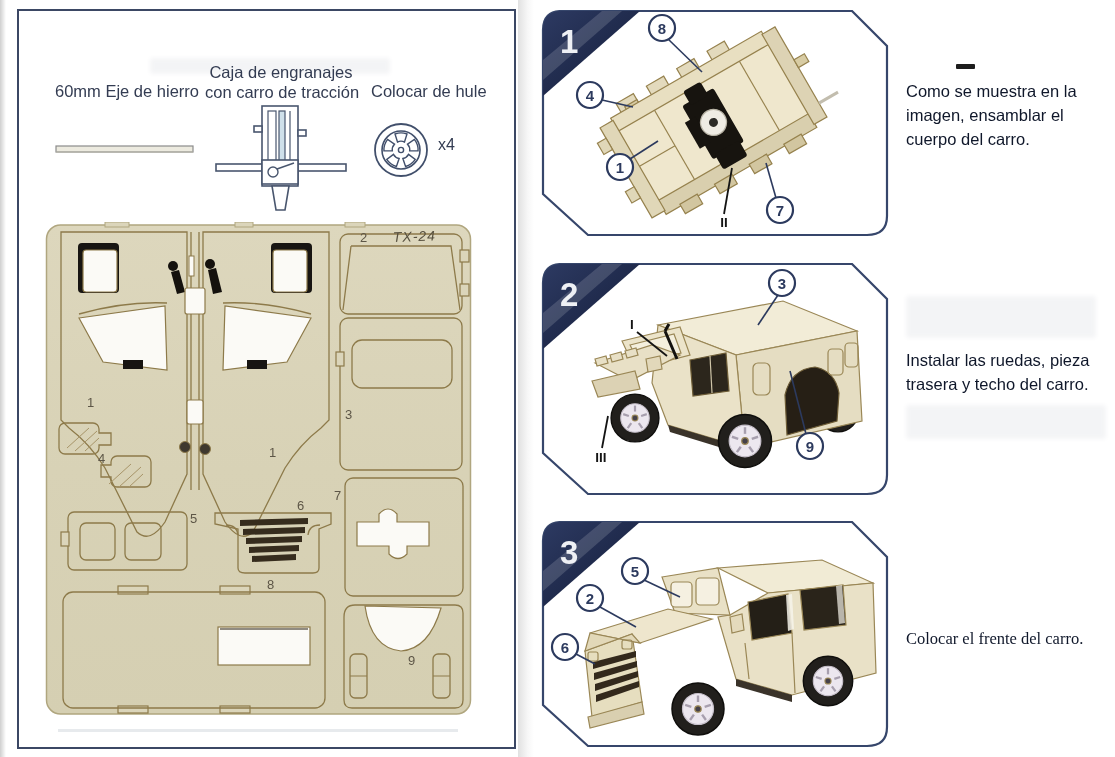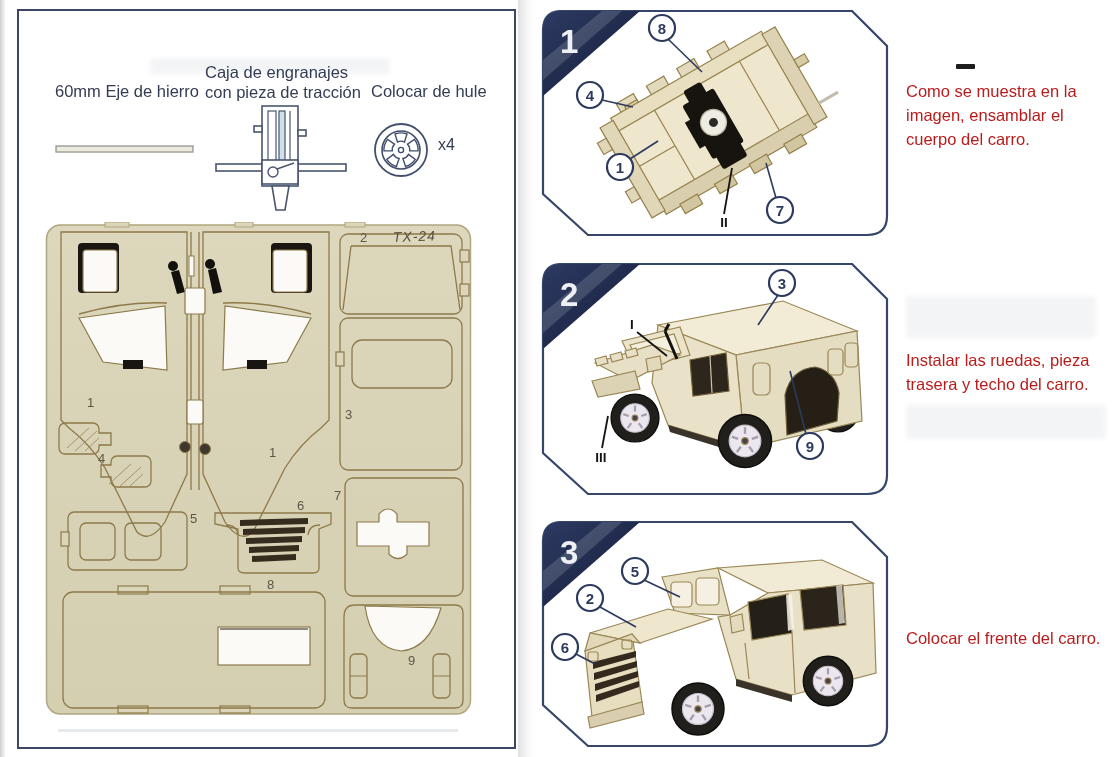--- a/index.html
+++ b/index.html
@@ -7,24 +7,24 @@
        font-family:"Liberation Sans", sans-serif;color:#4a5468;}
   .abs{position:absolute;}
   
   .page-edge{left:0;top:0;width:6px;height:757px;background:linear-gradient(to right,#cfcfcf,#ffffff);}
   .gutter{left:518px;top:0;width:16px;height:757px;background:linear-gradient(to right,#d7d7d7,#f4f4f4 60%,#ffffff);opacity:.75;}
   .left-frame{left:17px;top:9px;width:499px;height:740px;border:2px solid #3b4764;box-sizing:border-box;}
   .bleed{background:#31405f;opacity:.05;filter:blur(2px);border-radius:3px;}
   .bleed-line{left:58px;top:729px;width:400px;height:3px;background:#6a7a92;opacity:.16;}
   
   .lg-label{font-size:16.5px;color:#333c52;white-space:nowrap;}
-  .lg-center{line-height:1.22;}
+  .lg-center{text-align:center;line-height:1.22;}
   .qty{font-size:16px;color:#333c52;}
   
-  .instr{width:198px;font-size:16.5px;line-height:1.45;color:#b91c1c;}
+  .instr{width:198px;font-size:16.5px;line-height:1.45;color:#0f172a;}
   .instr2{width:218px;}
   .dash{left:956px;top:64px;width:19px;height:5px;background:#1d1d1d;border-radius:1px;}
   
   .step{position:absolute;left:540px;width:350px;}
   .step svg{display:block;}
   .boxline{fill:#ffffff;stroke:#36466b;stroke-width:2.2;}
   .tabnum{font-size:33px;font-weight:bold;fill:#eef0f4;letter-spacing:1px;}
   .co circle{fill:#ffffff;stroke:#2c3a5e;stroke-width:2.2;}
   .co text{font-size:15px;font-weight:bold;fill:#2c3a5e;text-anchor:middle;}
   .co line{stroke:#2c3a5e;stroke-width:1.6;}
@@ -48,21 +48,21 @@
 <div class="abs bleed" style="left:906px;top:405px;width:200px;height:34px;"></div>
 
 <span class="abs lg-label" style="left:55px;top:82px;">60mm Eje de hierro</span>
 <svg class="abs" style="left:54px;top:144px;" width="142" height="12" viewBox="0 0 142 12">
   <rect x="2" y="2" width="137" height="6" fill="#eceadf" stroke="#8b8b8b" stroke-width="1.2"></rect>
   <line x1="2" y1="8" x2="139" y2="8" stroke="#b9b7aa" stroke-width="1"></line>
 </svg>
 
 <div class="abs lg-label lg-center" style="left:205px;top:62px;width:152px;">
   <div>Caja de engranajes</div>
-  <div>con pieza de tracción</div>
+  <div>con carro de tracción</div>
 </div>
 <svg class="abs" style="left:210px;top:100px;" width="142" height="112" viewBox="0 0 142 112">
   <rect class="iconline" x="6" y="64" width="130" height="7"></rect>
   <rect class="iconline" x="52" y="6" width="36" height="80"></rect>
   <rect x="58" y="11" width="8" height="62" fill="#ffffff" stroke="#49566e" stroke-width="1.2"></rect>
   <rect x="69" y="11" width="6" height="62" fill="#cfe0ea" stroke="#49566e" stroke-width="1.2"></rect>
   <line x1="80" y1="11" x2="80" y2="73" stroke="#49566e" stroke-width="1.2"></line>
   <rect class="iconline" x="44" y="26" width="8" height="6"></rect>
   <rect class="iconline" x="88" y="30" width="8" height="6"></rect>
   <rect class="iconline" x="52" y="60" width="36" height="24"></rect>
@@ -420,13 +420,13 @@
     <line x1="36" y1="133" x2="55" y2="143"></line>
         <circle cx="25" cy="126" r="13"></circle>
     <text x="25" y="131.5">6</text>
   </g>
 </svg>
 </div>
 
 <div class="abs dash"></div>
 <div class="abs instr" style="left:906px;top:80px;width:196px;">Como se muestra en la imagen, ensamblar el cuerpo del carro.</div>
 <div class="abs instr instr2" style="left:906px;top:349px;">Instalar las ruedas, pieza trasera y techo del carro.</div>
-<div class="abs instr" style="left:906px;top:627px;width:196px;">Colocar el frente del carro.</div>
+<div class="abs instr" style="left:906px;top:627px;width:196px;font-family:Liberation Serif, serif;">Colocar el frente del carro.</div>
 
 </body></html>

